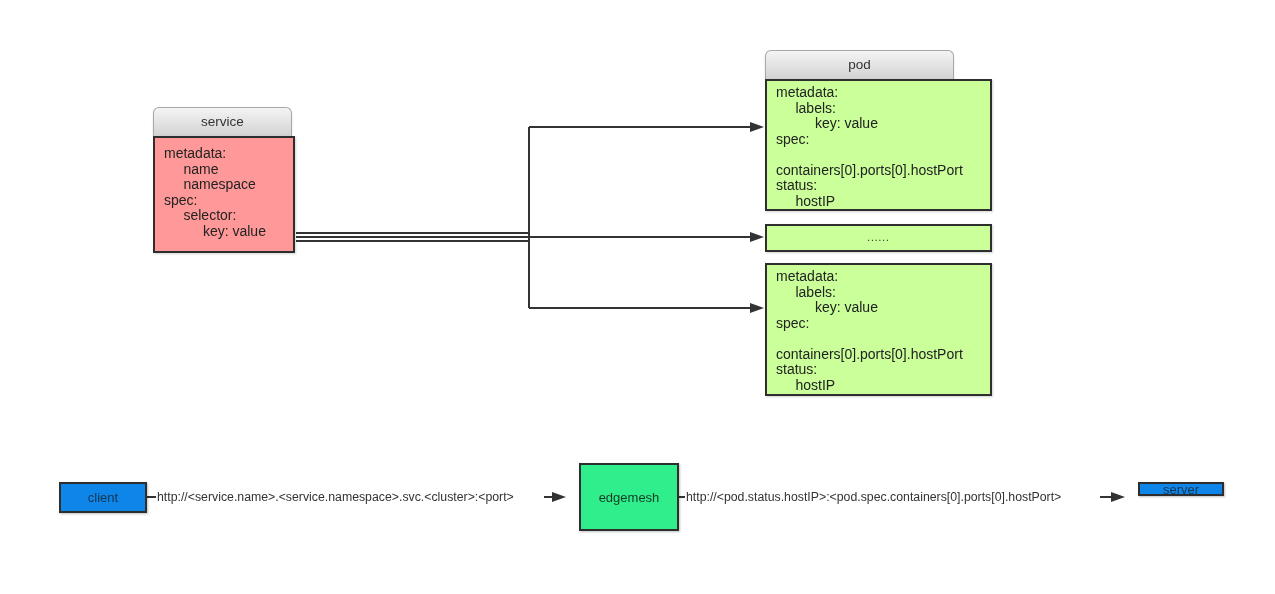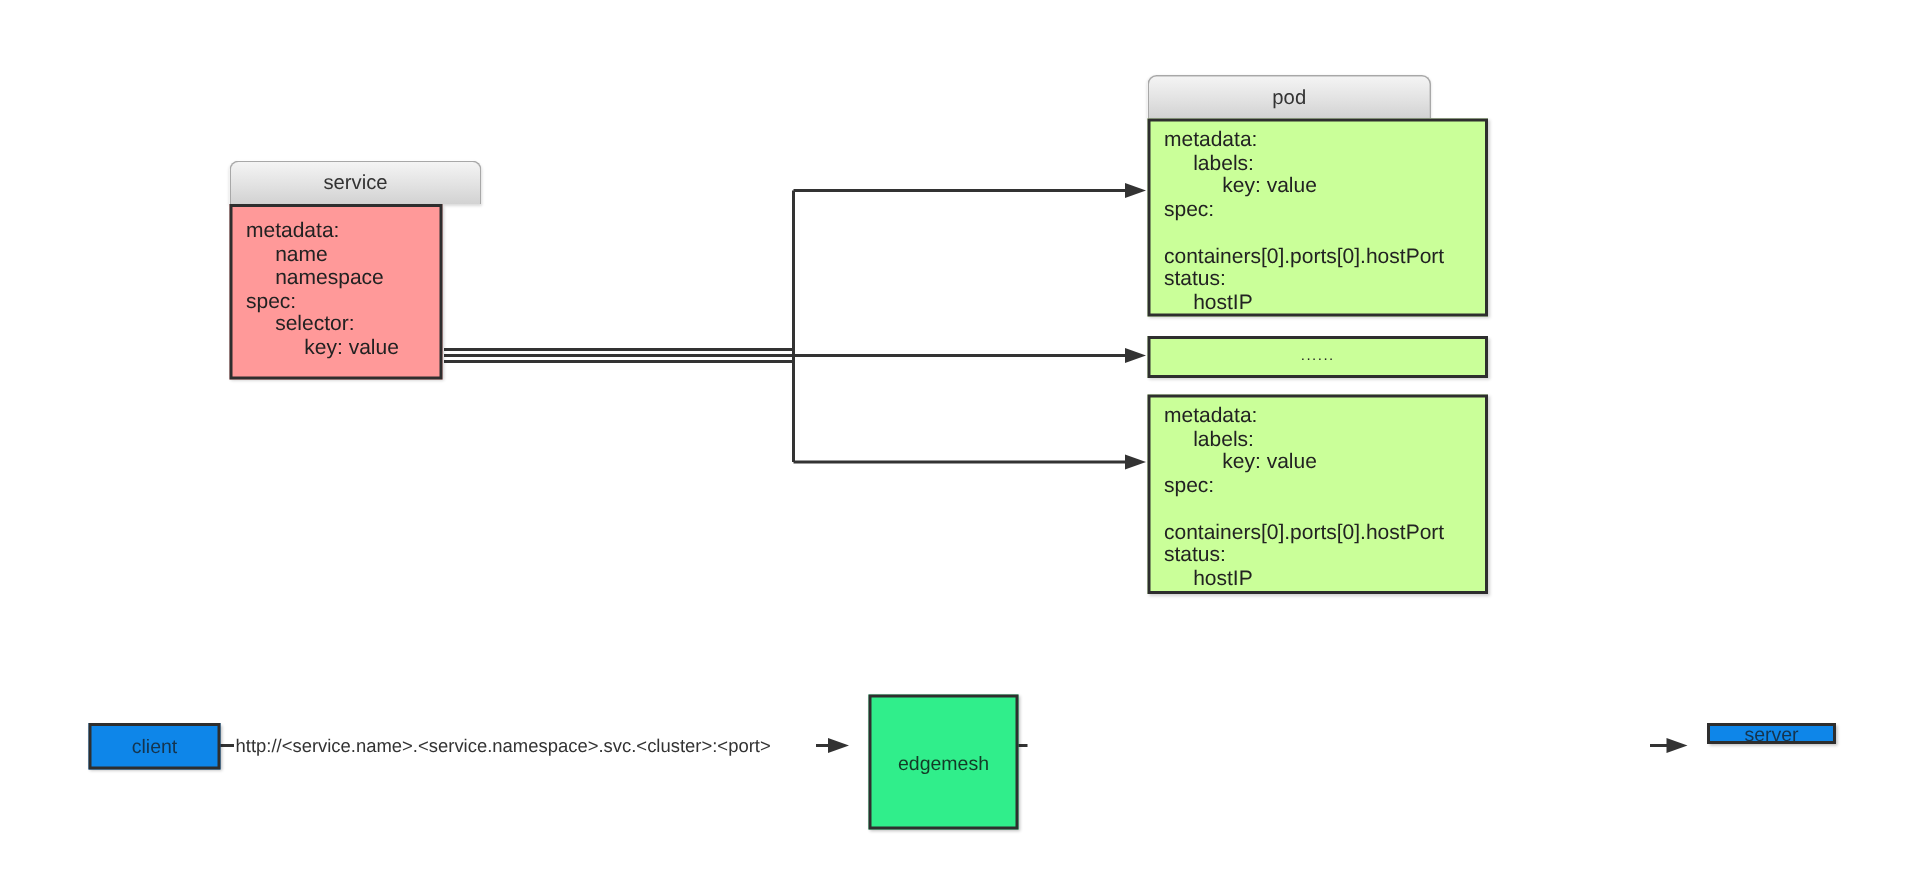--- a/index.html
+++ b/index.html
@@ -91,21 +91,21 @@
 
     <path class="ln" d="M135 497 H156"></path>
     <path class="ln" d="M544 497 H554"></path>
     <polygon class="ah" points="566,497 552,492 552,502"></polygon>
 
     <path class="ln" d="M667 497 H685"></path>
     <path class="ln" d="M1100 497 H1113"></path>
     <polygon class="ah" points="1125,497 1111,492 1111,502"></polygon>
   </svg>
 
-  <div class="abs node-header" style="left:153px;top:107px;width:168px;height:29px;">
+  <div class="abs node-header" style="left:153px;top:107px;width:139px;height:29px;">
     <span>service</span>
   </div>
   <div class="abs node-body fill-service" style="left:153px;top:136px;width:142px;height:117px;padding:8px 9px;">metadata:
      name
      namespace
 spec:
      selector:
           key: value</div>
 
   <div class="abs node-header" style="left:765px;top:50px;width:189px;height:29px;">
@@ -130,22 +130,23 @@
 containers[0].ports[0].hostPort
 status:
      hostIP</div>
 
   <div class="abs flow-box fill-endpoint" style="left:47px;top:482px;width:88px;height:31px;">
     <span class="flow-label">client</span>
   </div>
 
   <div class="abs url-text" style="left:157px;top:490px;">http://&lt;service.name&gt;.&lt;service.namespace&gt;.svc.&lt;cluster&gt;:&lt;port&gt;</div>
 
-  <div class="abs flow-box fill-edgemesh" style="left:567px;top:463px;width:100px;height:90px;">
+  <div class="abs flow-box fill-edgemesh" style="left:567px;top:463px;width:100px;height:68px;">
     <span class="flow-label">edgemesh</span>
   </div>
 
+  <div class="abs url-text" style="left:686px;top:490px;">http://&lt;pod.status.hostIP&gt;:&lt;pod.spec.containers[0].ports[0].hostPort&gt;</div>
 
   <div class="abs flow-box fill-endpoint" style="left:1126px;top:482px;width:86px;height:14px;">
     <span class="flow-label">server</span>
   </div>
 
 </div>
 
 </body></html>

